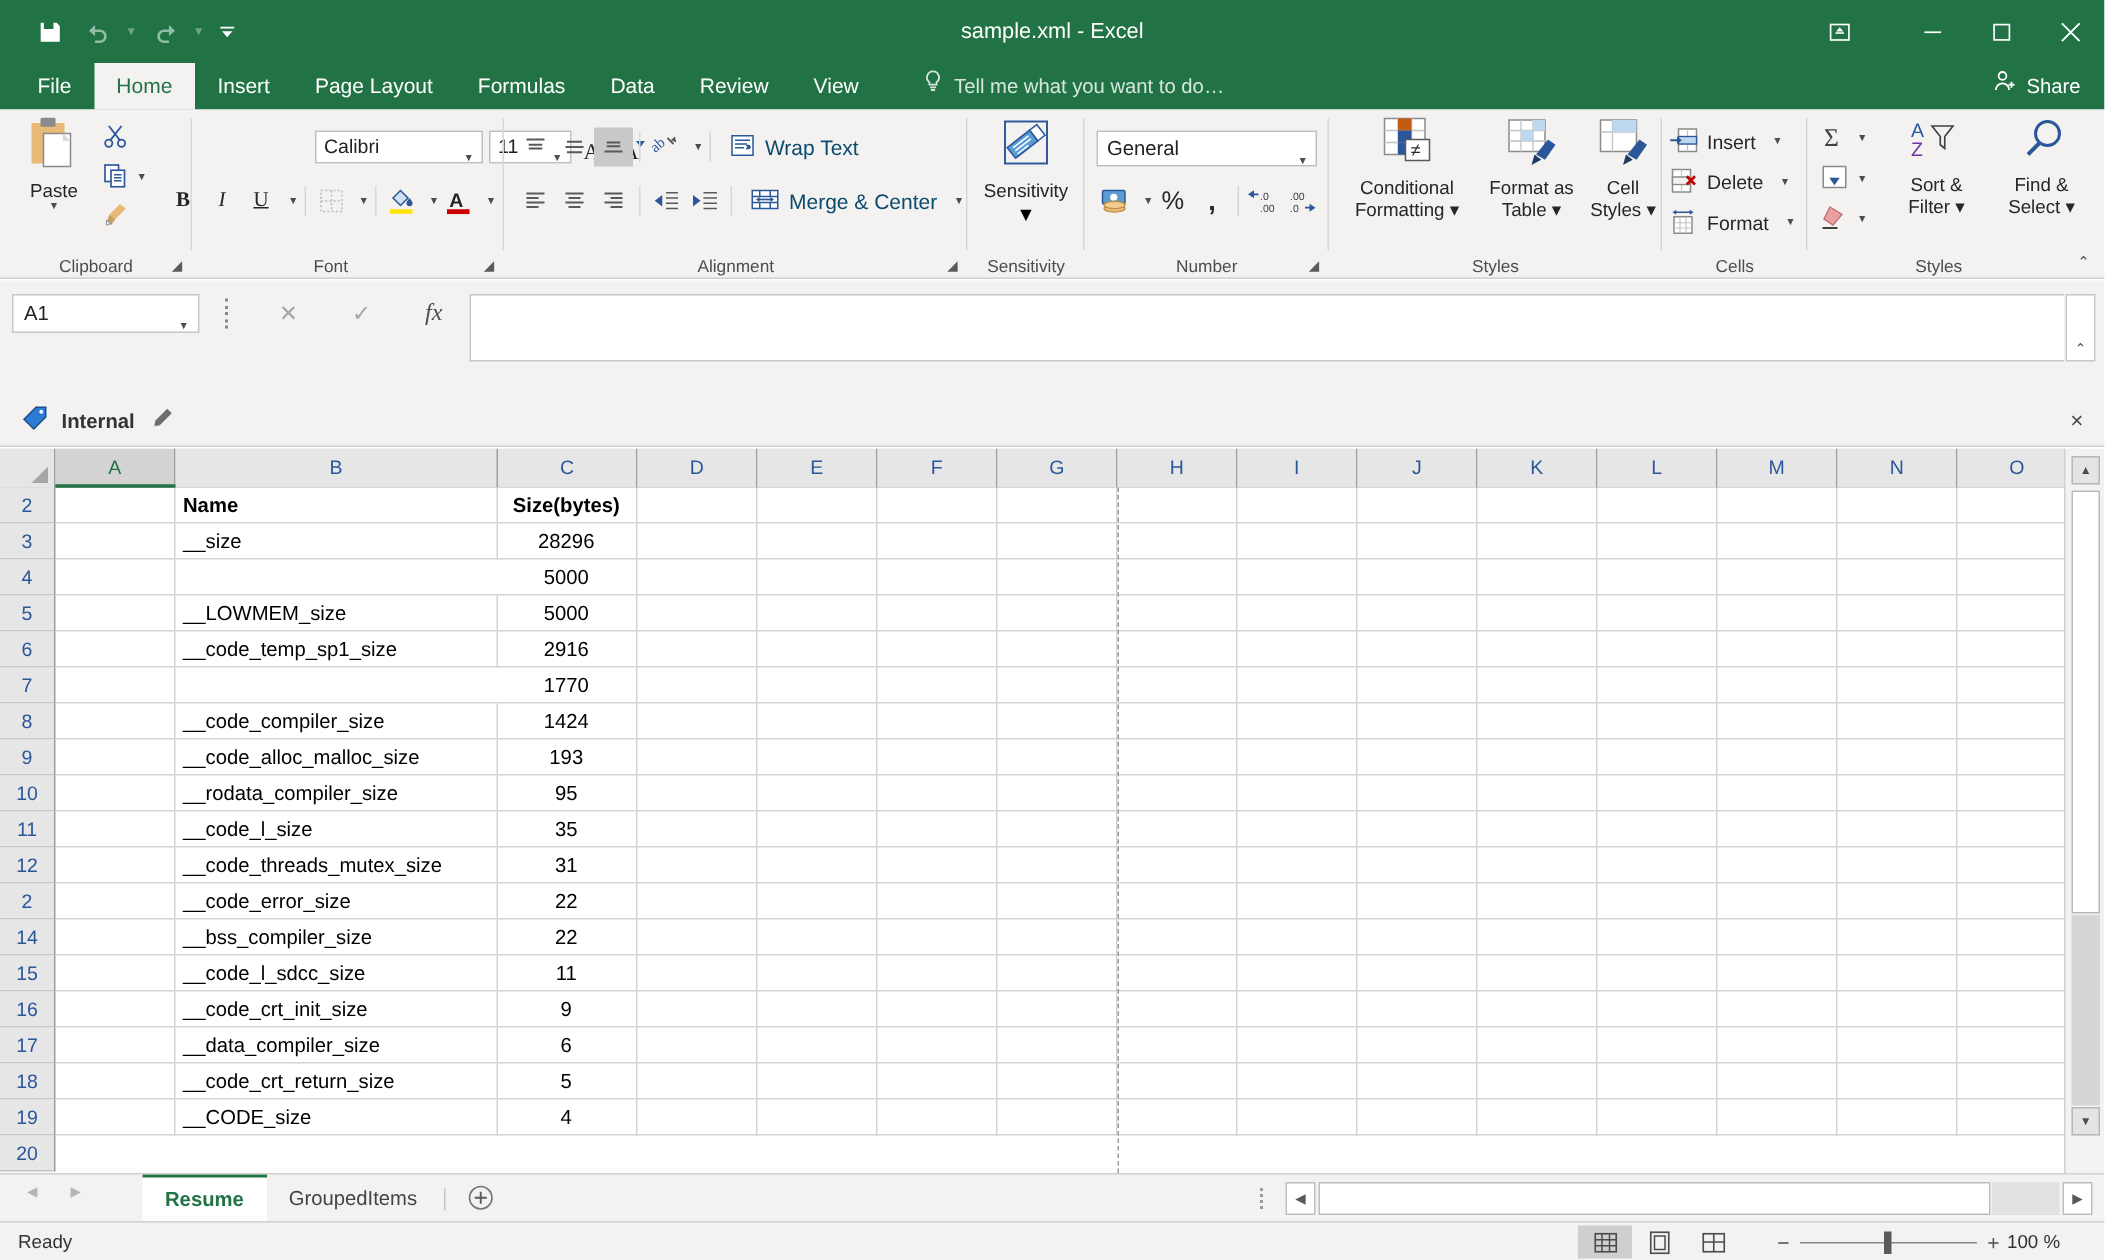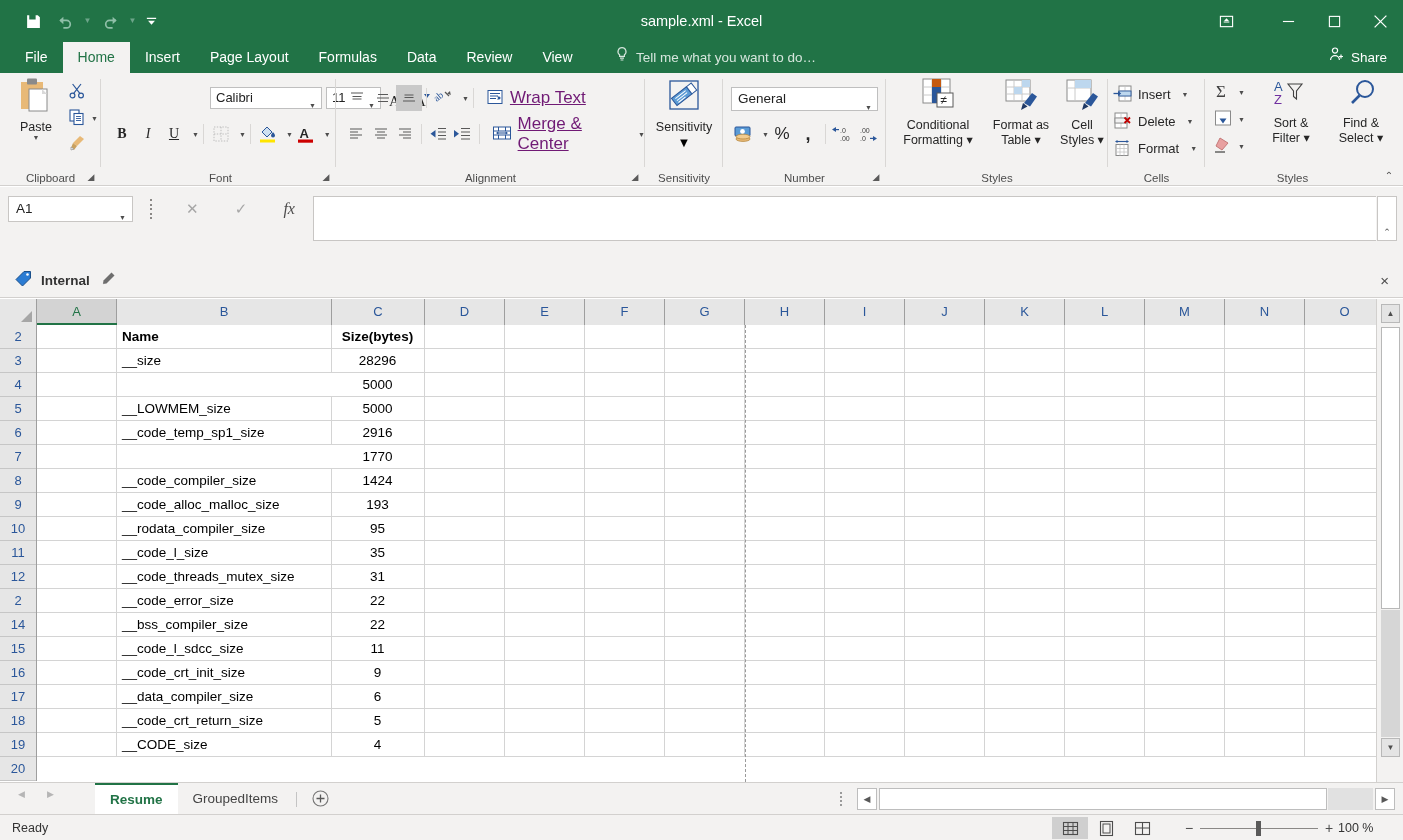--- a/index.html
+++ b/index.html
@@ -118,21 +118,21 @@
     position: absolute; display: flex; align-items: center;
   }
   .bold-b { font-weight: bold; font-size: 14px; color: #262626; font-family: "Liberation Serif", serif; }
   .ital-i { font-style: italic; font-size: 14px; color: #262626; font-family: "Liberation Serif", serif; }
   .und-u { text-decoration: underline; font-size: 14px; color: #262626; font-family: "Liberation Serif", serif; }
   .vsep { width: 1px; height: 20px; background: #d9d7d5; margin: 0 4px; }
 
   
   .align-btn { width: 26px; height: 26px; display: flex; align-items: center; justify-content: center; }
   .align-btn.sel { background: #c9c9c9; }
-  .wrap-lbl { font-size: 17px; color: #701a75; text-decoration: underline; }
+  .wrap-lbl { font-size: 14px; color: #0c4a6e; }
   .wrapbtn { display: flex; align-items: center; gap: 6px; height: 26px; }
 
   
   .numfmt {
     position: absolute; left: 84px; top: 14px; width: 147px; height: 24px;
     background: #fff; border: 1px solid #bfbfbf; font-size: 13.5px; color: #222;
     padding-left: 6px; line-height: 22px;
   }
 
   
@@ -432,21 +432,21 @@
             <path fill="none" stroke="#fff" stroke-width="1.2" d="M1.6 14c0-2.6 2-4.4 4.4-4.4s4.4 1.8 4.4 4.4"></path>
             <path stroke="#fff" stroke-width="1.2" d="M12 8.5v4M10 10.5h4"></path>
           </svg>
       </span>
       <span>Share</span>
     </div>
   </div>
 
   <div class="ribbon">
 
-    <div class="rgroup" style="left:0; width:101px;">
+    <div class="rgroup" style="left:0; width:128px;">
       <div class="paste-big">
         <span>
           <svg width="36" height="38" viewBox="0 0 36 38">
             <rect x="3" y="5" width="22" height="27" fill="#e8b977"></rect>
             <rect x="9" y="1.5" width="10" height="6" rx="1" fill="#8a8a8a"></rect>
             <rect x="11" y="12" width="18" height="22" fill="#fff" stroke="#8a8a8a" stroke-width="1"></rect>
             <path fill="#d9d9d9" d="M24 12l5 5h-5z"></path>
           </svg>
         </span>
         <span class="lbl">Paste</span>

